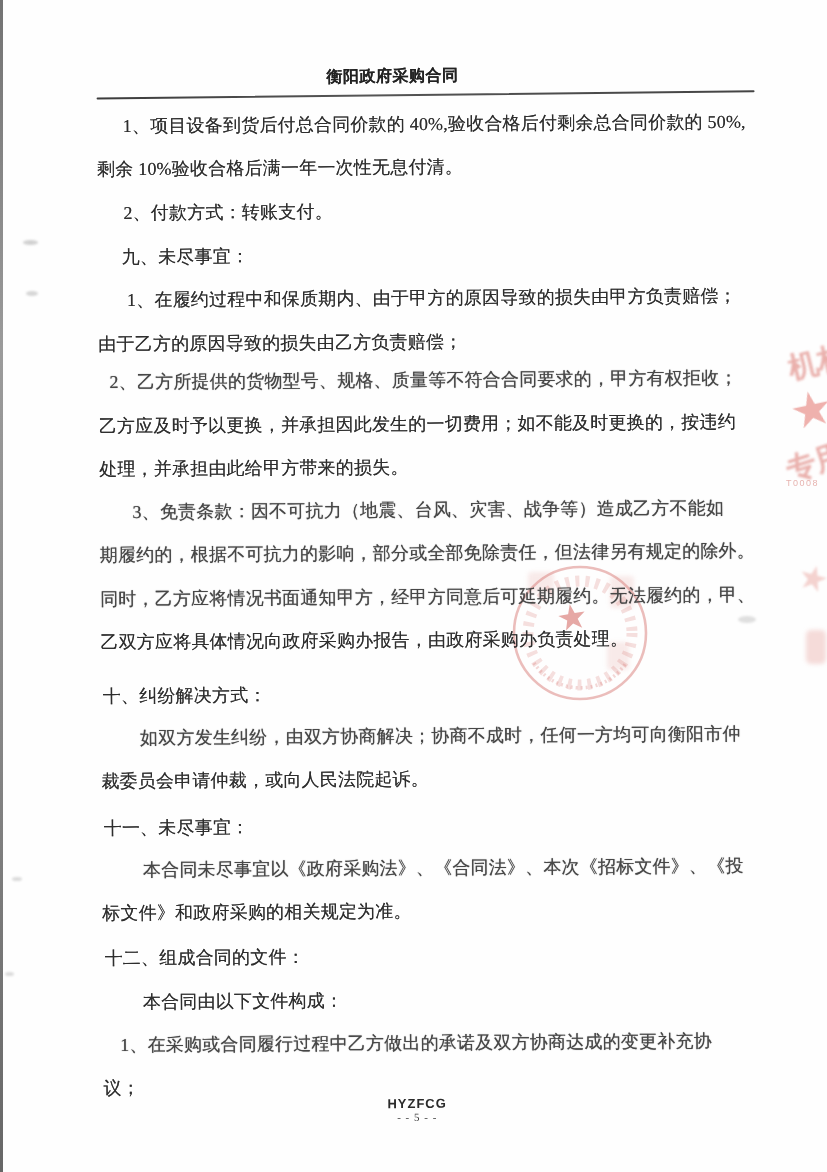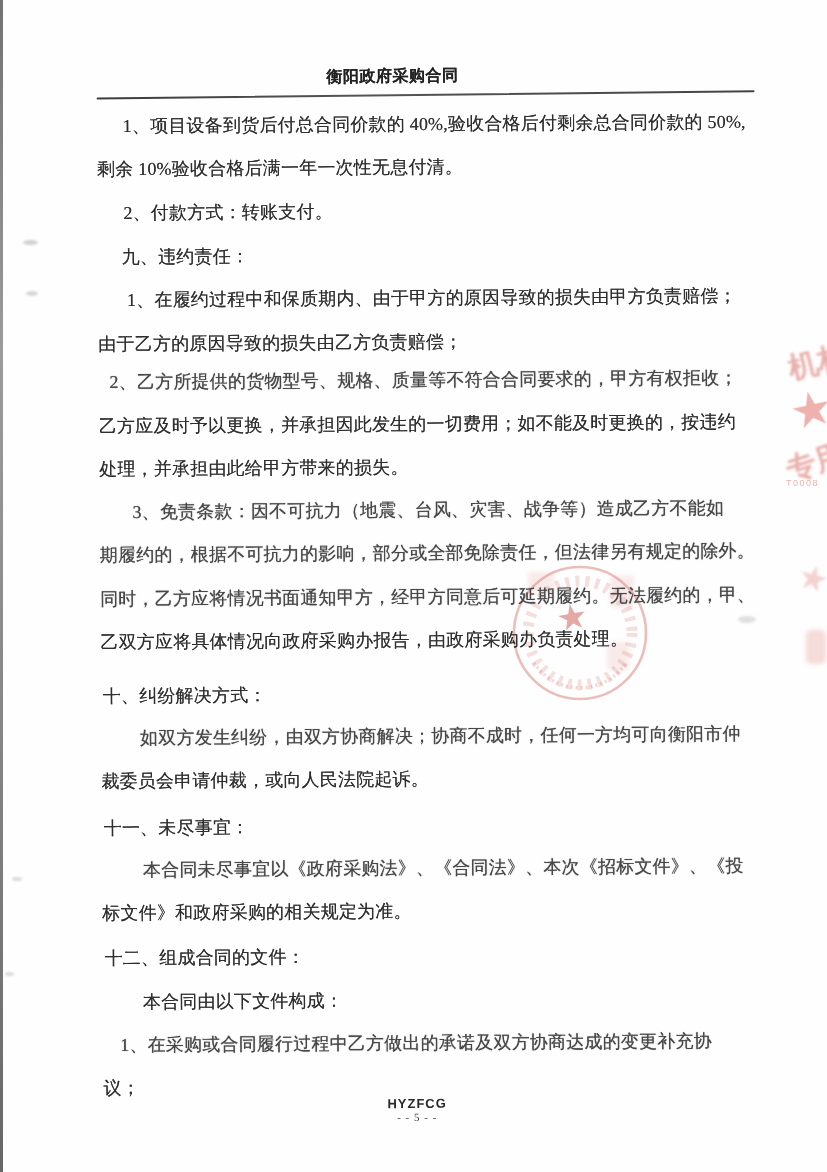--- a/index.html
+++ b/index.html
@@ -109,21 +109,21 @@
   <div class="speck" style="left:5px;top:972px;width:9px;height:4px;opacity:.35;"></div>
   <div class="speck" style="left:738px;top:616px;width:18px;height:7px;opacity:.3;"></div>
 
   <div id="content">
     <div class="title">衡阳政府采购合同</div>
     <div class="rule"></div>
 
     <div class="ln" style="top:112px;left:126px;">1、项目设备到货后付总合同价款的 40%,验收合格后付剩余总合同价款的 50%,</div>
     <div class="ln" style="top:155px;left:100px;">剩余 10%验收合格后满一年一次性无息付清。</div>
     <div class="ln" style="top:199px;left:126px;">2、付款方式：转账支付。</div>
-    <div class="ln" style="top:243px;left:124px;">九、违约责任：</div>
+    <div class="ln" style="top:243px;left:124px;">九、未尽事宜：</div>
     <div class="ln" style="top:286px;left:129px;">1、在履约过程中和保质期内、由于甲方的原因导致的损失由甲方负责赔偿；</div>
     <div class="ln" style="top:330px;left:100px;">由于乙方的原因导致的损失由乙方负责赔偿；</div>
     <div class="ln soft" style="top:368px;left:111px;">2、乙方所提供的货物型号、规格、质量等不符合合同要求的，甲方有权拒收；</div>
     <div class="ln" style="top:412px;left:100px;">乙方应及时予以更换，并承担因此发生的一切费用；如不能及时更换的，按违约</div>
     <div class="ln" style="top:455px;left:100px;">处理，并承担由此给甲方带来的损失。</div>
     <div class="ln soft" style="top:498px;left:133px;">3、免责条款：因不可抗力（地震、台风、灾害、战争等）造成乙方不能如</div>
     <div class="ln soft" style="top:541px;left:100px;">期履约的，根据不可抗力的影响，部分或全部免除责任，但法律另有规定的除外。</div>
     <div class="ln soft" style="top:585px;left:100px;">同时，乙方应将情况书面通知甲方，经甲方同意后可延期履约。无法履约的，甲、</div>
     <div class="ln" style="top:628px;left:100px;">乙双方应将具体情况向政府采购办报告，由政府采购办负责处理。</div>
     <div class="ln" style="top:682px;left:102px;">十、纠纷解决方式：</div>

